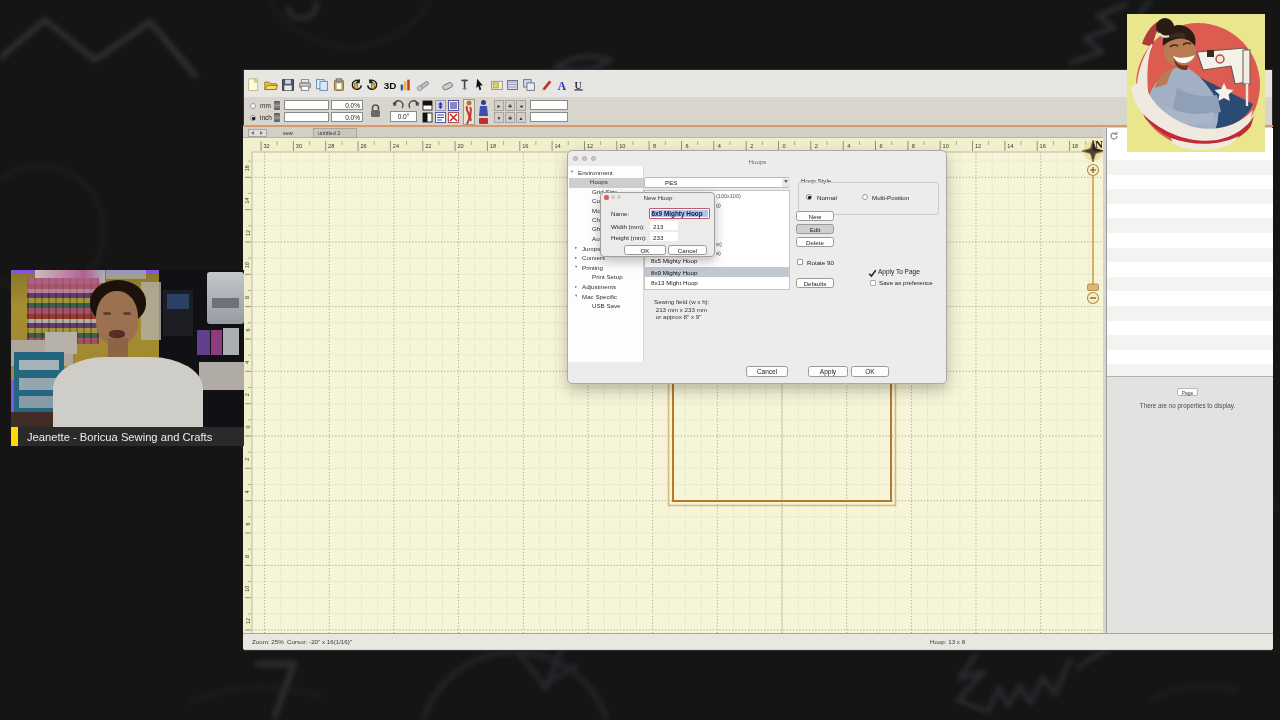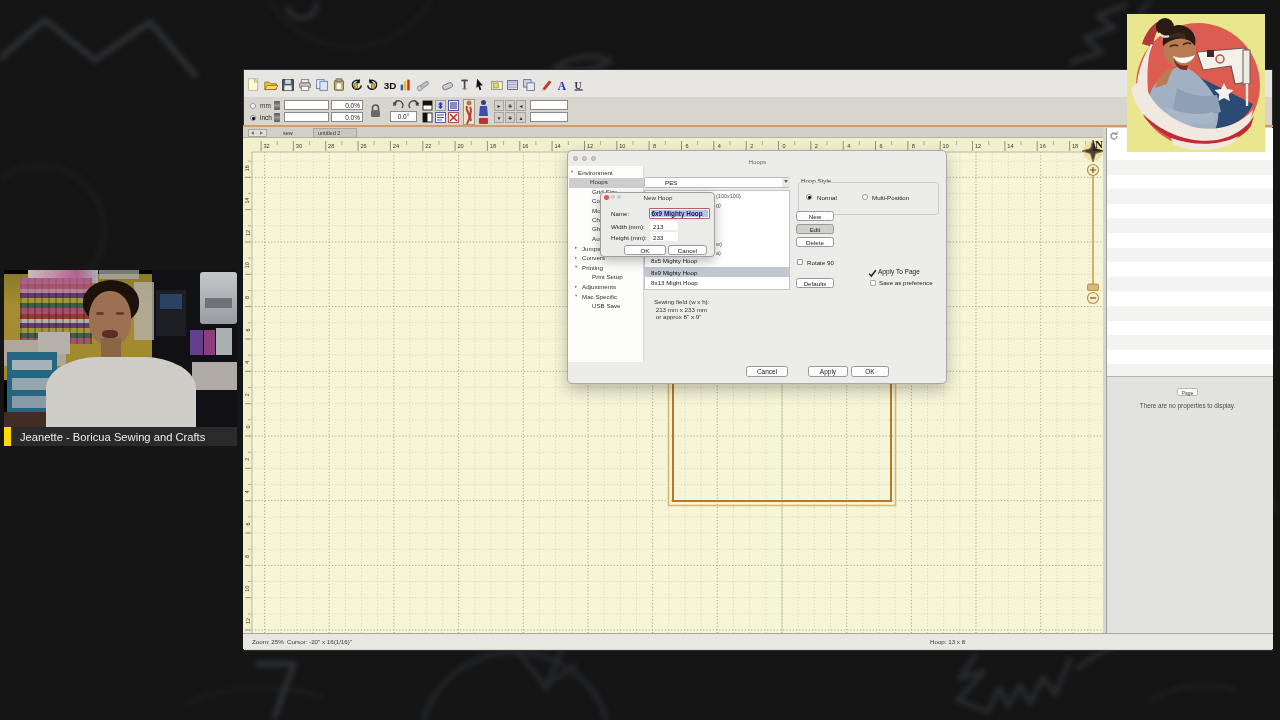--- a/index.html
+++ b/index.html
@@ -510,21 +510,21 @@
 <div class="abs" style="left:651px;top:209.5px;width:57px;height:7.5px;background:#b0c6ea"></div>
 <div class="abs" style="left:651.5px;top:209.8px;color:#14144a;font:bold 6.4px 'Liberation Sans'">6x9 Mighty Hoop</div>
 <div class="abs t6" style="left:611px;top:222.5px;color:#222">Width (mm):</div>
 <div class="abs" style="left:650px;top:221px;width:28px;height:9px;background:#fff"></div>
 <div class="abs t6" style="left:653px;top:222.5px;color:#222">213</div>
 <div class="abs t6" style="left:611px;top:233.5px;color:#222">Height (mm):</div>
 <div class="abs" style="left:650px;top:232px;width:28px;height:9px;background:#fff"></div>
 <div class="abs t6" style="left:653px;top:233.5px;color:#222">233</div>
 <div class="abs btn t6" style="left:624px;top:245px;width:42px;height:10px">OK</div>
 <div class="abs btn t6" style="left:668px;top:245px;width:39px;height:10px">Cancel</div>
-<div class="abs" style="left:4px;top:270px;width:233px;height:176px;overflow:hidden;background:#000000">
+<div class="abs" style="left:11px;top:270px;width:233px;height:176px;overflow:hidden;background:#8b5cf6">
 <div class="abs" style="left:0;top:4px;width:160px;height:106px;background:linear-gradient(180deg,#97822c,#b29836 30%,#ac9334)"></div>
 <div class="abs" style="left:24px;top:0;width:70px;height:13px;background:linear-gradient(90deg,#d8d0c8,#d093b8 40%,#c06a9a 70%,#b8bdc8)"></div>
 <div class="abs" style="left:95px;top:0;width:40px;height:9px;background:#b8bdc6;opacity:.7"></div>
 <div class="abs" style="left:16px;top:8px;width:72px;height:66px;background:repeating-linear-gradient(90deg, rgba(0,0,0,.22) 0 2px, rgba(255,255,255,.0) 2px 7px),repeating-linear-gradient(180deg, #b05878 0 6px, #a03e32 6px 11px, #c4bcb2 11px 15px, #6a4078 15px 20px, #b0a040 20px 25px, #40684e 25px 30px)"></div>
 <div class="abs" style="left:16px;top:8px;width:72px;height:15px;background:#c470a0;opacity:.6"></div>
 <div class="abs" style="left:0px;top:70px;width:62px;height:26px;background:#bdb4aa"></div>
 <div class="abs" style="left:34px;top:62px;width:32px;height:22px;background:#c6c0b8"></div>
 <div class="abs" style="left:3px;top:82px;width:50px;height:62px;background:#266e8a"></div>
 <div class="abs" style="left:8px;top:90px;width:40px;height:10px;background:#c4cad0;opacity:.9"></div>
 <div class="abs" style="left:8px;top:108px;width:40px;height:12px;background:#b8bfc6;opacity:.85"></div>

